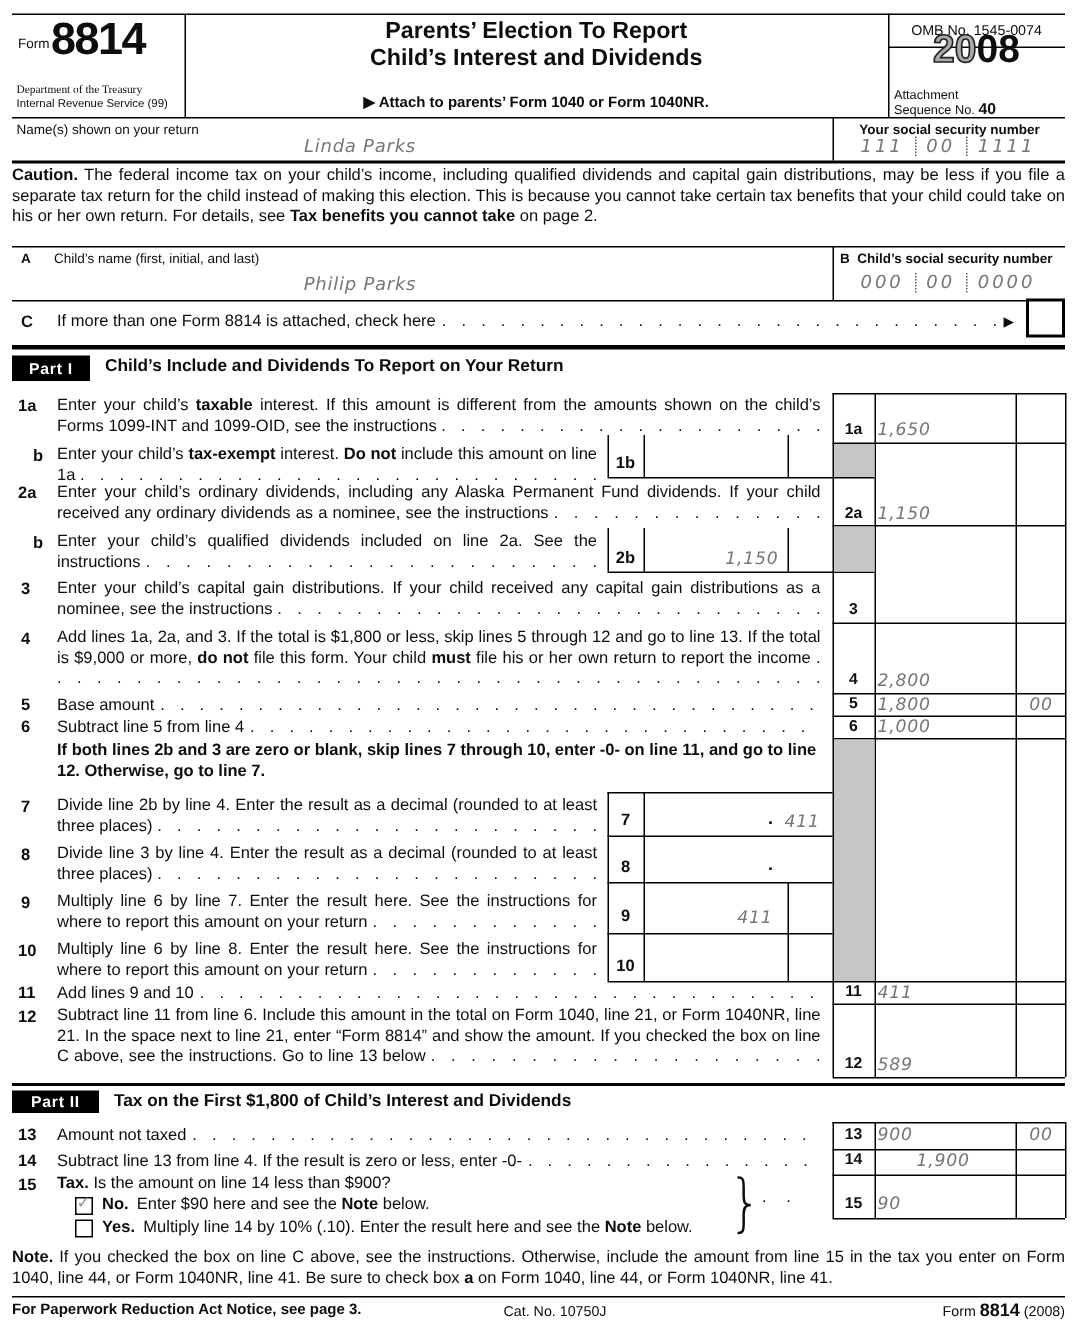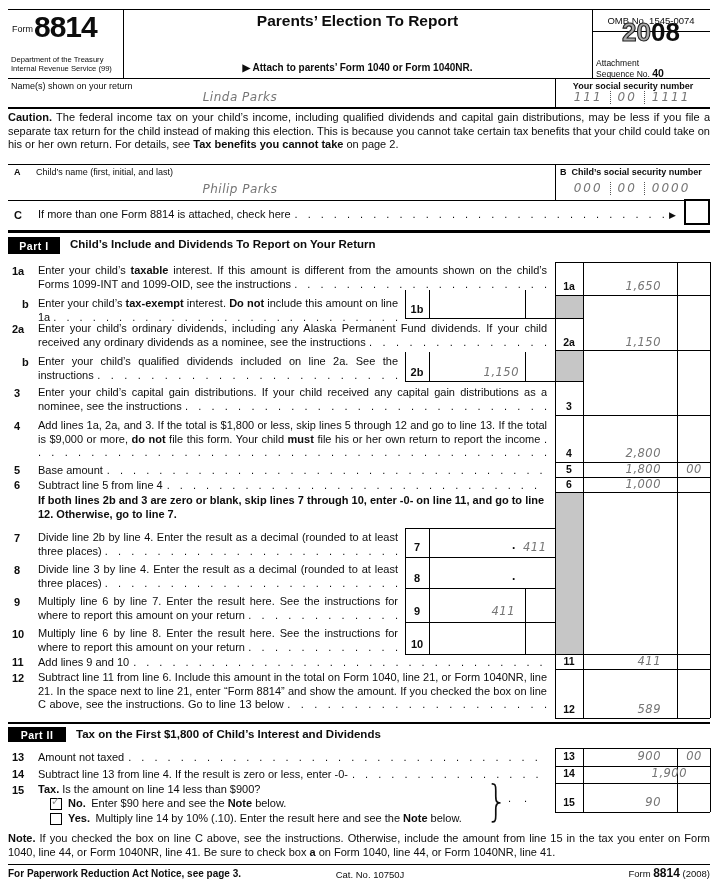--- a/index.html
+++ b/index.html
@@ -11,21 +11,21 @@
   .gray{position:absolute;background:#c6c6c6;}
   .b{font-weight:bold;}
   .clip{position:absolute;overflow:hidden;font-size:11px;line-height:13.6px;text-align:justify;}
   .fx{position:absolute;display:flex;align-items:baseline;font-size:11px;line-height:13px;}
   .fx .t{white-space:nowrap;}
   .leader{flex:1 1 auto;overflow:hidden;white-space:nowrap;word-spacing:7px;padding:0 4px;}
   .ld{word-spacing:7px;}
   .num{position:absolute;font-weight:bold;font-size:11px;}
   .boxlab{position:absolute;font-weight:bold;font-size:10.5px;text-align:center;width:28px;}
   .hw{font-family:"DejaVu Sans",sans-serif;font-style:italic;color:#757575;letter-spacing:.5px;}
-  .val{position:absolute;font-size:11.5px;text-align:right;width:76px;left:585px;}
+  .val{position:absolute;font-size:11.5px;text-align:left;width:76px;left:585px;}
   .cents{position:absolute;font-size:11.5px;text-align:center;width:30px;left:679px;}
   .small{font-size:9px;}
   .tiny{font-size:7.6px;line-height:9px;}
   .partbar{position:absolute;background:#000;color:#fff;font-weight:bold;font-size:10.5px;
            display:flex;align-items:center;justify-content:center;letter-spacing:.5px;}
   .parttitle{position:absolute;font-weight:bold;font-size:11.5px;}
   .cb{position:absolute;border:2px solid #000;background:#fff;}
   .cbs{position:absolute;border:1.3px solid #000;background:#fff;width:10px;height:10px;}
   .check{position:absolute;top:-4px;left:0px;color:#8f8f8f;font-size:11px;font-style:normal;}
   .ssnrow{position:absolute;display:flex;align-items:center;justify-content:center;}
@@ -46,24 +46,25 @@
   <div class="hl" style="left:8px;top:200px;width:702px;"></div>
   <div class="hl" style="left:8px;top:230px;width:702px;height:2.5px;"></div>
   <div class="hl" style="left:592px;top:31px;width:118px;"></div>
   <div class="vl" style="left:123px;top:10px;height:68px;"></div>
   <div class="vl" style="left:592px;top:9px;height:69px;"></div>
   <div class="vl" style="left:555px;top:78px;height:29px;"></div>
   <div class="vl" style="left:555px;top:164px;height:36px;"></div>
 
   <div class="abs small" style="left:12px;top:24px;">Form</div>
   <div class="abs b" style="left:34px;top:10px;font-size:30px;letter-spacing:-1px;">8814</div>
-  <div class="abs tiny" style="left:11px;top:55px;">Department of the Treasury</div>
+  <div class="abs tiny" style="left:11px;top:55px;font-family:Liberation Serif, serif;">Department of the Treasury</div>
   <div class="abs tiny" style="left:11px;top:64px;">Internal Revenue Service  (99)</div>
 
   <div class="abs b" style="left:123px;top:12px;width:469px;text-align:center;font-size:15.5px;">Parents’ Election To Report</div>
+  <div class="abs b" style="left:123px;top:30px;width:469px;text-align:center;font-size:15.5px;">Child’s Interest and Dividends</div>
   <div class="abs b" style="left:123px;top:62px;width:469px;text-align:center;font-size:10px;">▶ Attach to parents’ Form 1040 or Form 1040NR.</div>
 
   <div class="abs" style="left:592px;top:15px;width:118px;text-align:center;font-size:9.5px;">OMB No. 1545-0074</div>
   <div class="abs" style="left:592px;top:17px;width:118px;text-align:center;font-size:26px;font-weight:bold;"><span class="yr-out">20</span><span>08</span></div>
   <div class="abs" style="left:596px;top:58px;font-size:8.5px;">Attachment</div>
   <div class="abs" style="left:596px;top:67px;font-size:8.5px;"><span>Sequence No.</span> <span class="b" style="font-size:10.5px;">40</span></div>
 
   <div class="abs small" style="left:11px;top:81px;">Name(s) shown on your return</div>
   <div class="abs hw" style="left:100px;top:90px;width:280px;text-align:center;font-size:12px;">Linda Parks</div>
   <div class="abs b small" style="left:557px;top:81px;width:152px;text-align:center;">Your social security number</div>

